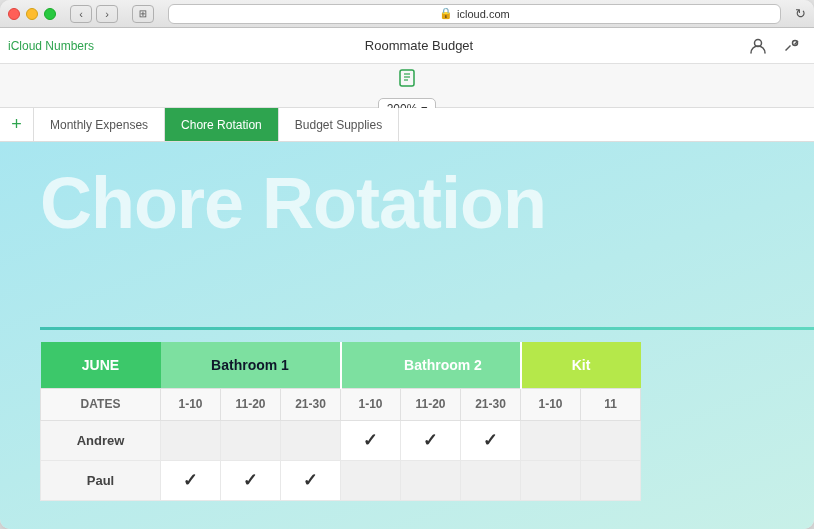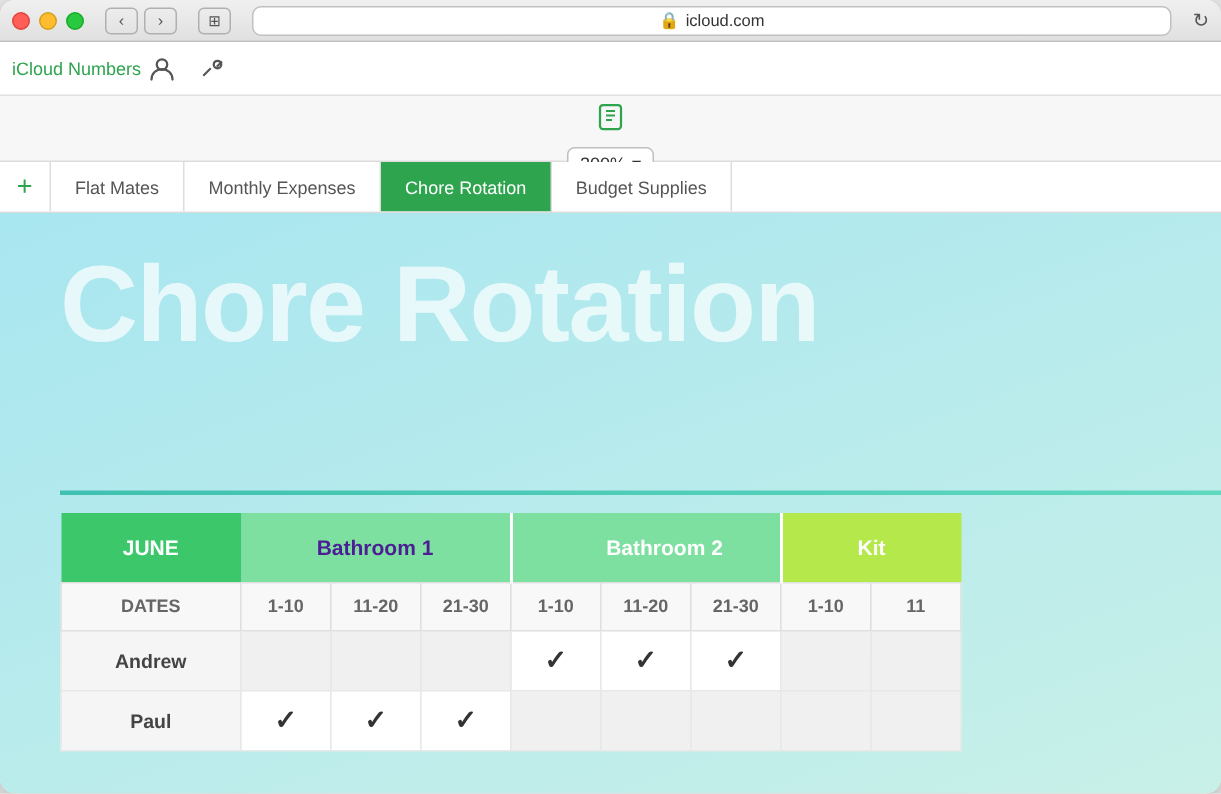--- a/index.html
+++ b/index.html
@@ -43,21 +43,21 @@
     .big-title { position: absolute; top: 20px; left: 40px; font-size: 72px; font-weight: 700; color: rgba(255,255,255,0.7); letter-spacing: -1px; white-space: nowrap; }
 
     .divider-line { position: absolute; top: 185px; left: 40px; right: 0; height: 3px; background: linear-gradient(to right, #40c0b0, #60d8c0); }
 
     .table-container { position: absolute; top: 200px; left: 40px; right: 0; bottom: 0; }
 
     table { border-collapse: collapse; table-layout: fixed; }
 
     .header-row-1 th { font-size: 14px; font-weight: 700; height: 46px; }
     .th-june { background: #3cc86a; color: white; width: 120px; }
-    .th-bathroom1 { background: #7de0a0; color: #4c1d95; width: 180px; }
+    .th-bathroom1 { background: #7de0a0; color: #0f172a; width: 180px; }
     .th-bathroom2 { background: #7de0a0; color: white; width: 180px; border-left: 2px solid white; padding-left: 33px; }
     .th-kit { background: #b5e84a; color: white; width: 100px; border-left: 2px solid white; }
 
     .header-row-2 td { background: #f8f8f8; font-size: 12px; font-weight: 600; color: #666; height: 32px; text-align: center; border: 1px solid #e0e0e0; margin-top: 40px; }
     .td-label { background: #f0f0f0; font-weight: 700; text-transform: uppercase; font-size: 11px; }
 
     .data-row td { background: white; border: 1px solid #e8e8e8; height: 40px; text-align: center; font-size: 13px; }
     .data-row td.row-label { background: #f5f5f5; font-weight: 600; color: #444; }
     .checkmark { font-size: 18px; font-weight: 700; color: #333; }
     .empty-cell { background: #f0f0f0 !important; }
@@ -84,20 +84,21 @@
       <span>🔒</span>
       <span>icloud.com</span>
     </div>
     <button class="reload-btn">↻</button>
   </div>
 
   <div class="app-bar">
     <div style="display:flex;align-items:center;gap:0;">
       <span style="color:#2ea44f;font-size:12px;font-weight:500;">iCloud Numbers</span>
     </div>
+    <div class="app-title">Roommate Budget</div>
     <div class="app-icons-right">
       <button class="app-icon-btn">
         <svg width="18" height="18" viewBox="0 0 18 18" fill="none">
           <circle cx="9" cy="6" r="3.5" stroke="#555" stroke-width="1.5" fill="none"></circle>
           <path d="M2 16c0-3.866 3.134-7 7-7s7 3.134 7 7" stroke="#555" stroke-width="1.5" fill="none" stroke-linecap="round"></path>
         </svg>
       </button>
       <button class="app-icon-btn">
         <svg width="18" height="18" viewBox="0 0 18 18" fill="none">
           <path d="M14.5 3.5L11 7l1 1 3.5-3.5A3 3 0 0114.5 3.5zM3 14l5-5-1-1-5 5 1 1z" fill="#555"></path>
@@ -173,23 +174,20 @@
         <line x1="5" y1="10" x2="12" y2="10" stroke="#555" stroke-width="1.2"></line>
         <path d="M5 14l-2 4 4-2" stroke="#555" stroke-width="1" fill="none"></path>
       </svg>
     </button>
     <div class="toolbar-spacer"></div>
   </div>
 
   <div class="tabs-bar">
     <div class="add-sheet-btn">+</div>
     <div class="tab">
-      <span>Flat Mates</span>
-    </div>
-    <div class="tab">
       <span>Monthly Expenses</span>
     </div>
     <div class="tab active">
       <span>Chore Rotation</span>
     </div>
     <div class="tab">
       <span>Budget Supplies</span>
     </div>
   </div>
 

